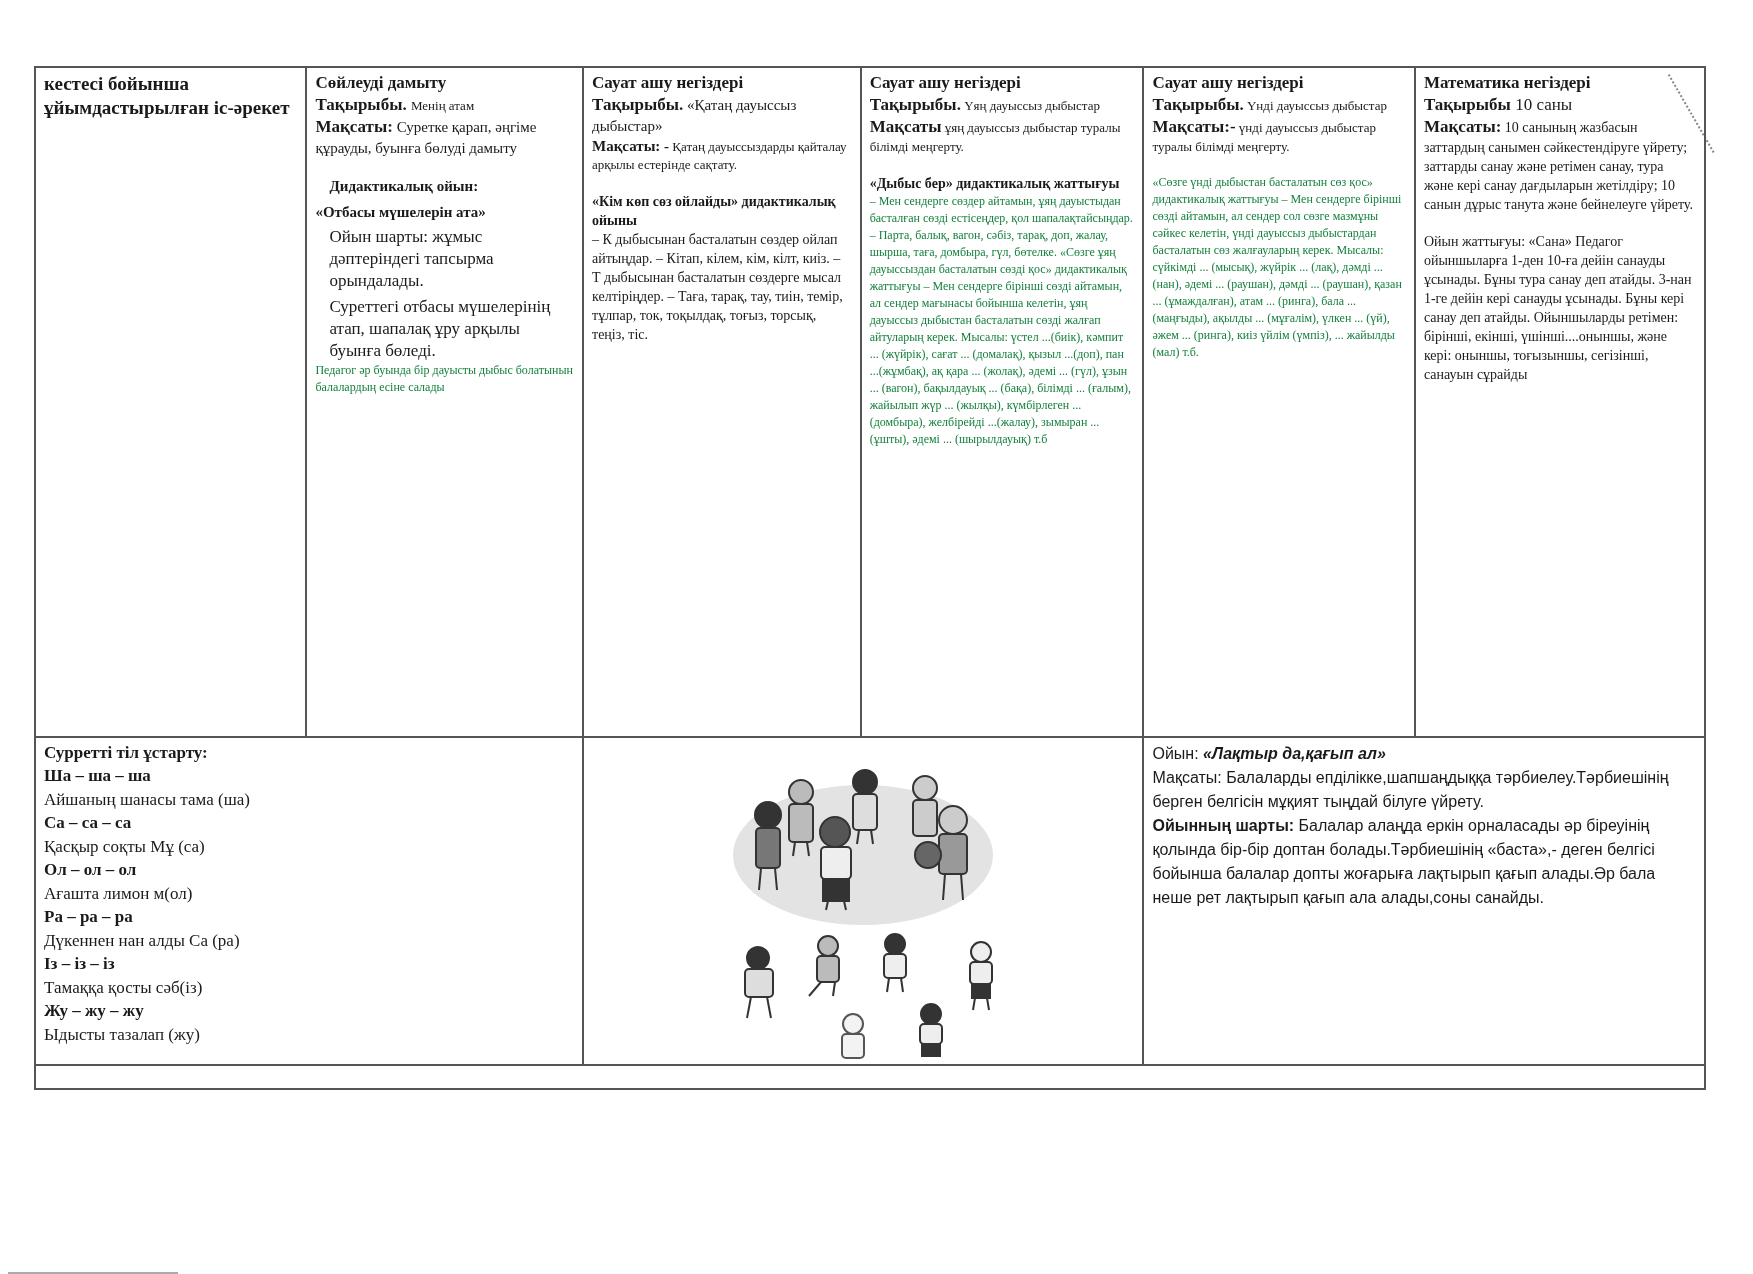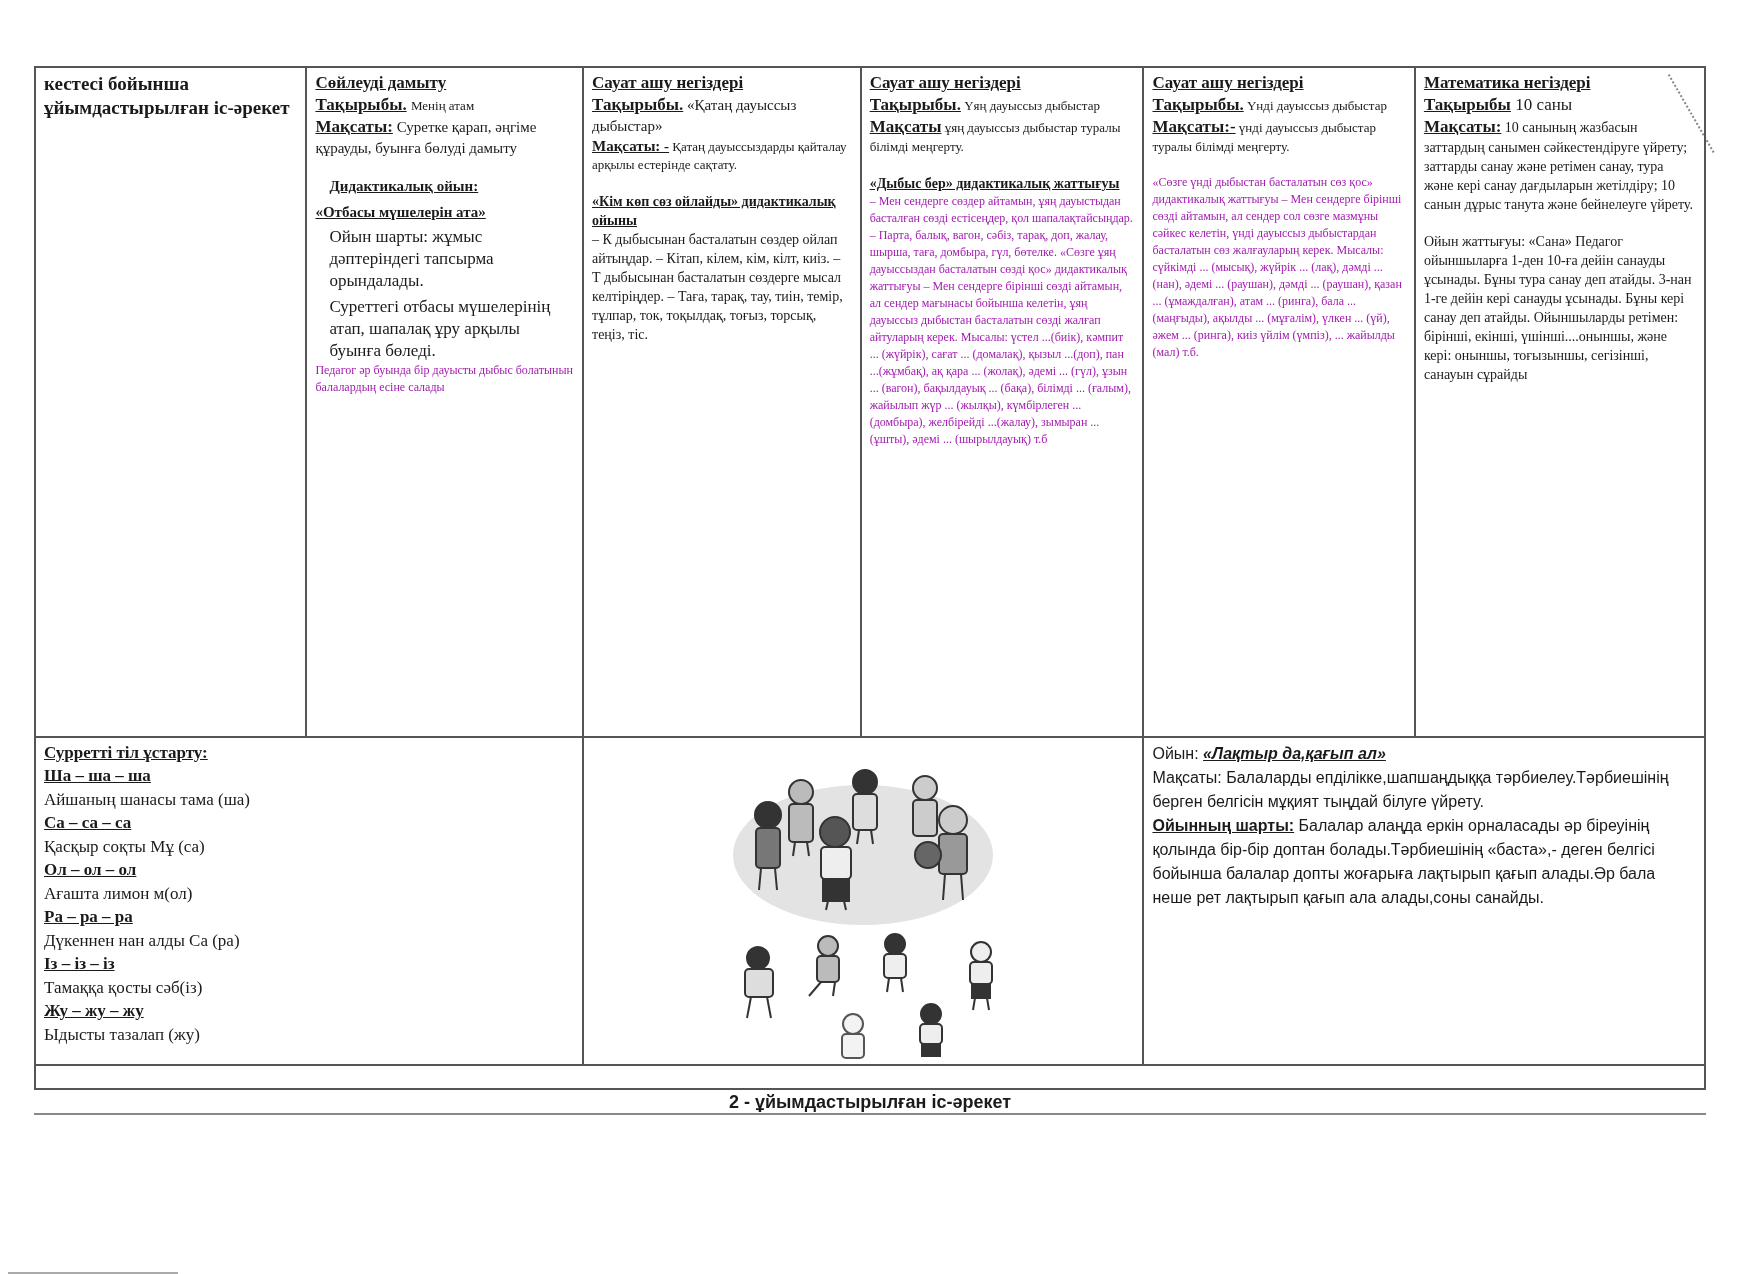--- a/index.html
+++ b/index.html
@@ -5,26 +5,26 @@
   html, body { margin: 0; padding: 0; background: #ffffff; }
   body { width: 1753px; height: 1274px; position: relative; overflow: hidden; color: #1a1a1a; }
   .page { position: absolute; left: 34px; top: 66px; width: 1672px; }
   .serif { font-family: "Liberation Serif", "DejaVu Serif", serif; }
   table.plan { border-collapse: collapse; width: 100%; table-layout: fixed; border-radius: 32px; }
   table.plan td { border: 2px solid #555; vertical-align: top; padding: 4px 8px; }
   .c1 { width: 262px; } .c2 { width: 267px; } .c3 { width: 268px; }
   .c4 { width: 273px; } .c5 { width: 262px; } .c6 { width: 280px; }
   .row-top td { height: 660px; }
   .big-bold { font-weight: bold; font-size: 19px; line-height: 24px; }
-  .b { font-weight: bold; text-decoration: underline; }
+  .b { font-weight: bold; }
   .t17 { font-size: 17px; line-height: 22px; }
   .t15 { font-size: 15px; line-height: 20px; }
   .t14 { font-size: 14px; line-height: 19px; }
   .t13 { font-size: 13px; line-height: 18px; }
-  .t12 { font-size: 12px; line-height: 17px; color: #a21caf; }
+  .t12 { font-size: 12px; line-height: 17px; color: #15803d; }
   .indent { padding-left: 14px; }
   .gap { height: 18px; }
   .pause-cell { text-align: center; padding: 6px 0; height: 52px; vertical-align: middle !important; }
   .pause-line { font-family: "Liberation Sans", "DejaVu Sans", sans-serif; font-weight: bold; font-size: 18px; line-height: 25px; }
   .pause-line .lbl { margin-right: 26px; }
   .pause-game { font-family: "Liberation Sans", "DejaVu Sans", sans-serif; font-weight: bold; font-style: italic; font-size: 18px; line-height: 25px; }
   .row-bottom td { height: 300px; }
   .tongue-line { font-size: 17px; line-height: 23.5px; }
   .game-text { font-family: "Liberation Sans", "DejaVu Sans", sans-serif; font-size: 16px; line-height: 24px; margin-top: 27px; }
   .footer-cell { text-align: center; height: 14px; }
@@ -243,16 +243,15 @@
           <span>Балалар алаңда еркін орналасады әр біреуінің қолында бір-бір доптан болады.Тәрбиешінің «баста»,- деген белгісі бойынша балалар допты жоғарыға лақтырып қағып алады.Әр бала неше рет лақтырып қағып ала алады,соны санайды.</span>
         </div>
       </td>
     </tr>
 
     <tr>
       <td colspan="6" class="footer-cell"></td>
     </tr>
   </tbody>
     </table>
-  <div class="footer-title">2 - ұйымдастырылған іс-әрекет</div>
 </div>
 
 <div class="stray-line"></div>
 
 </body></html>

